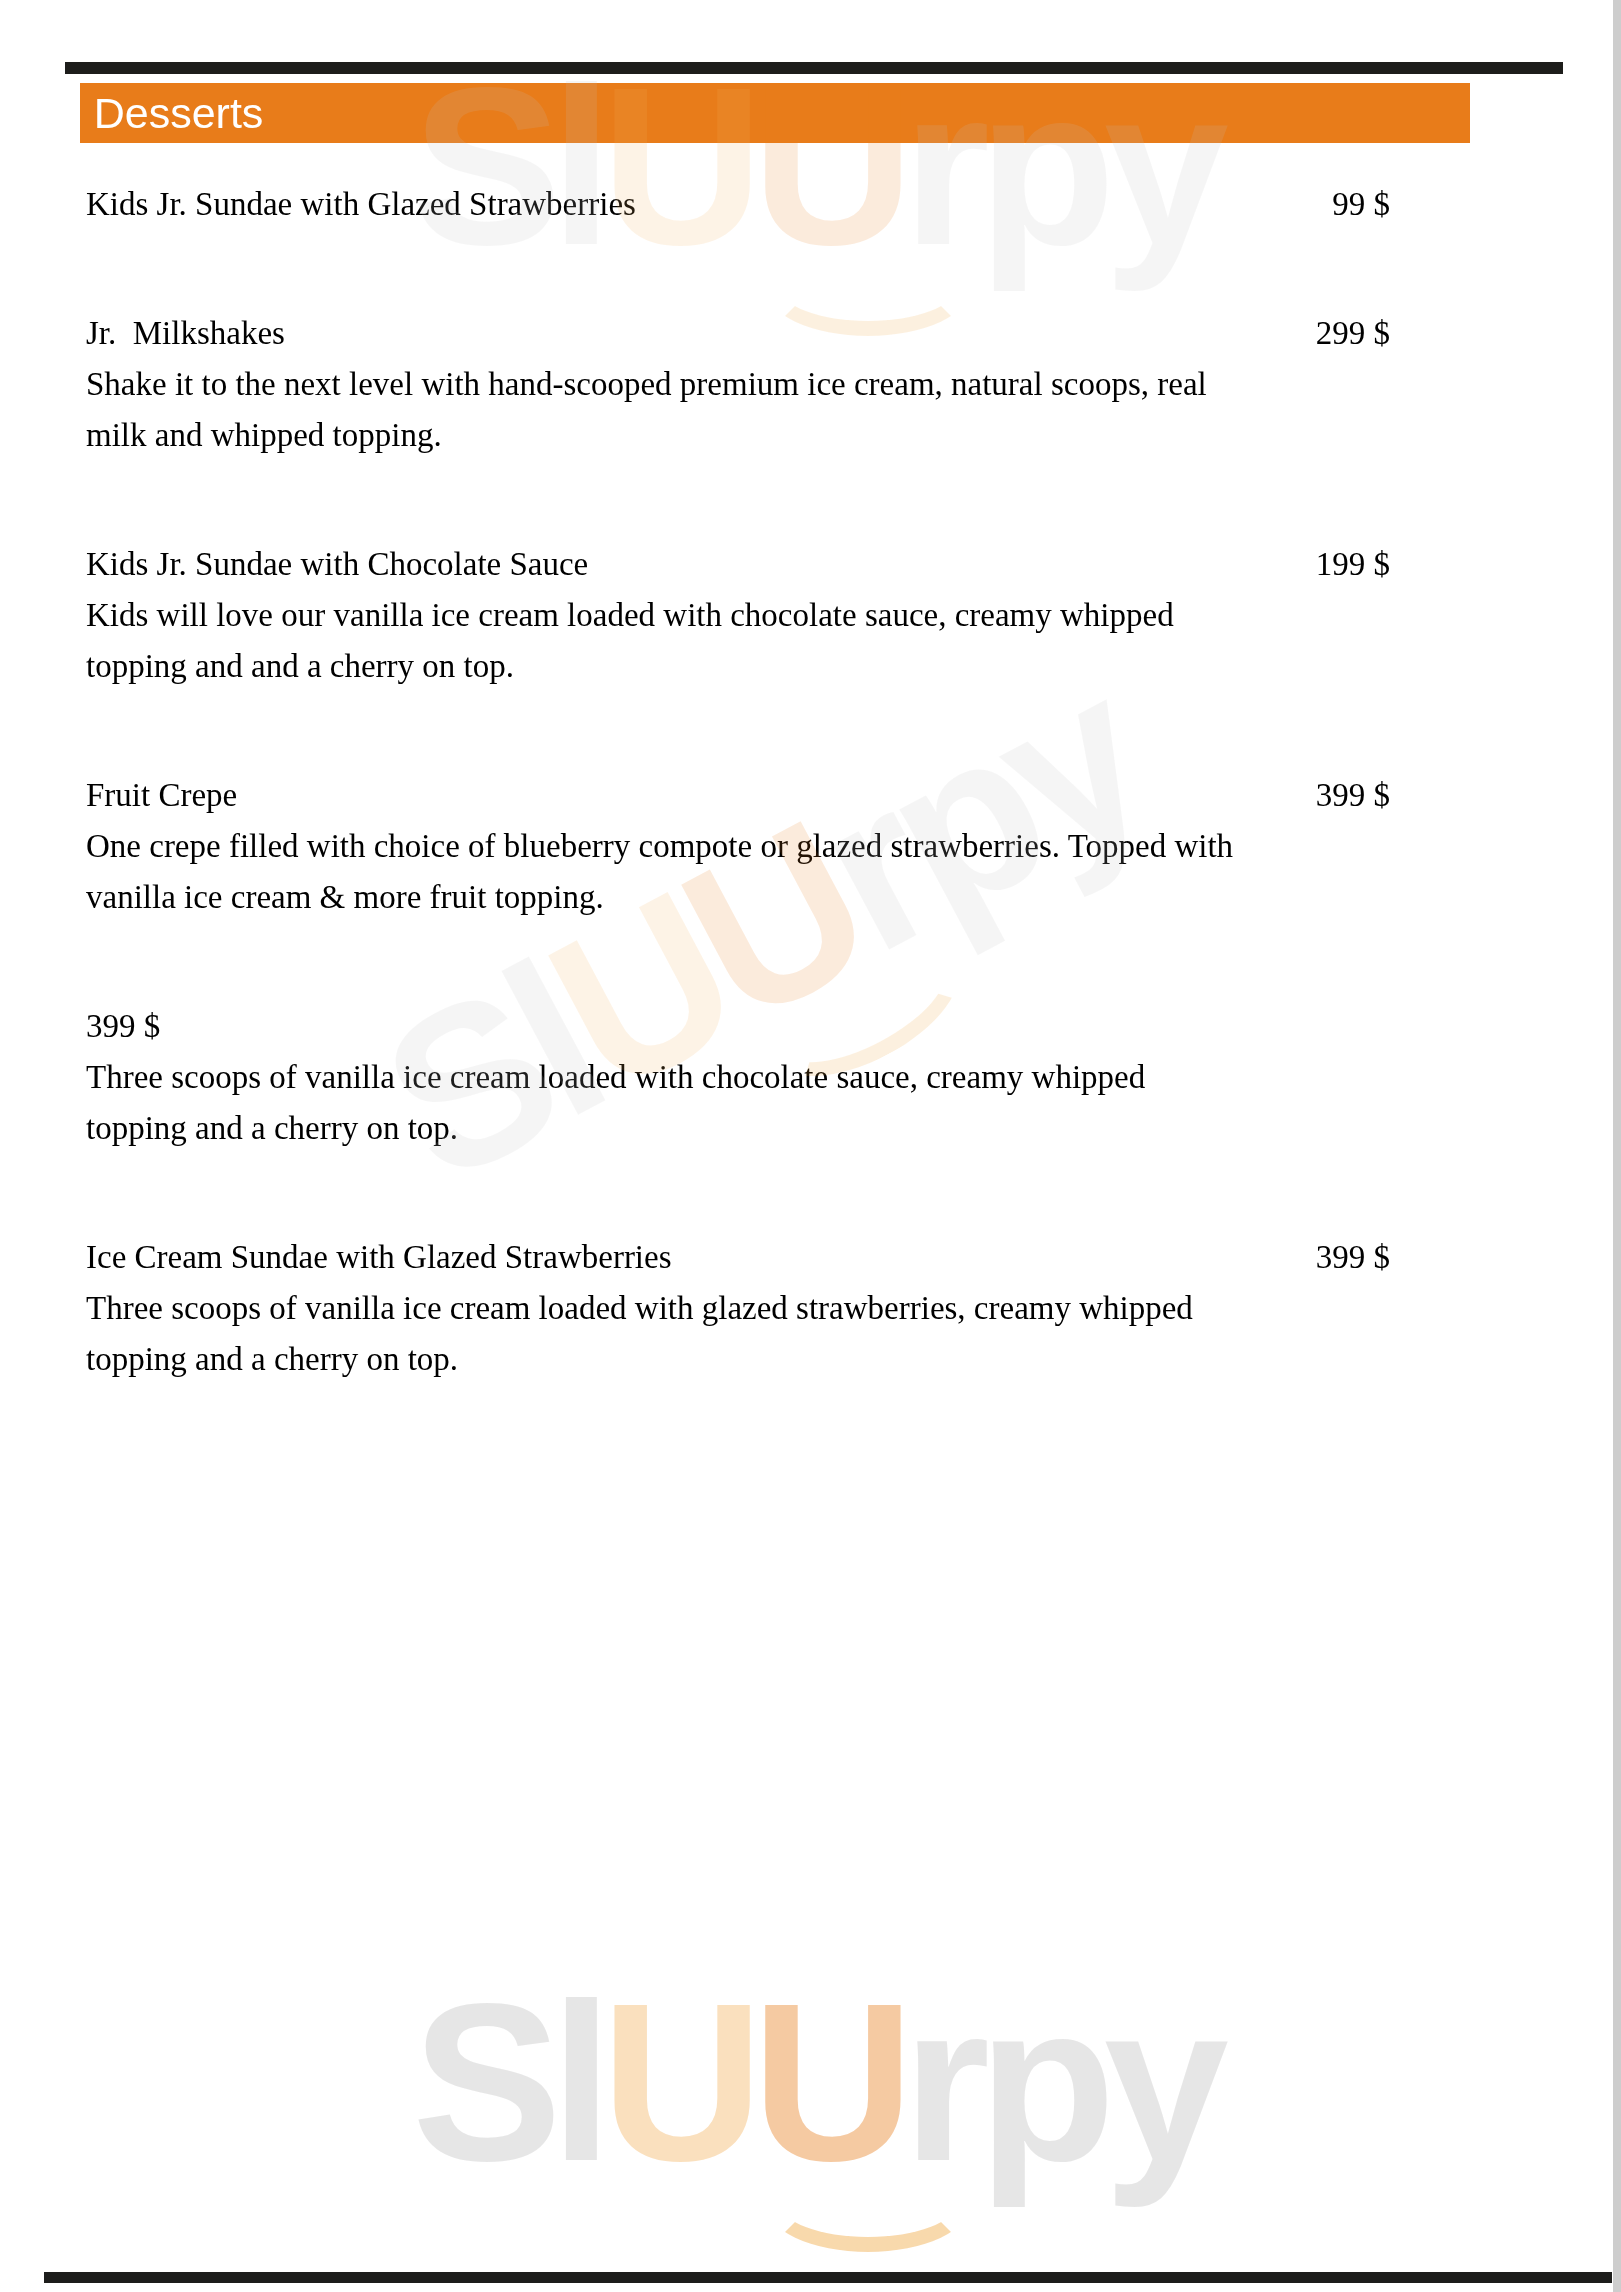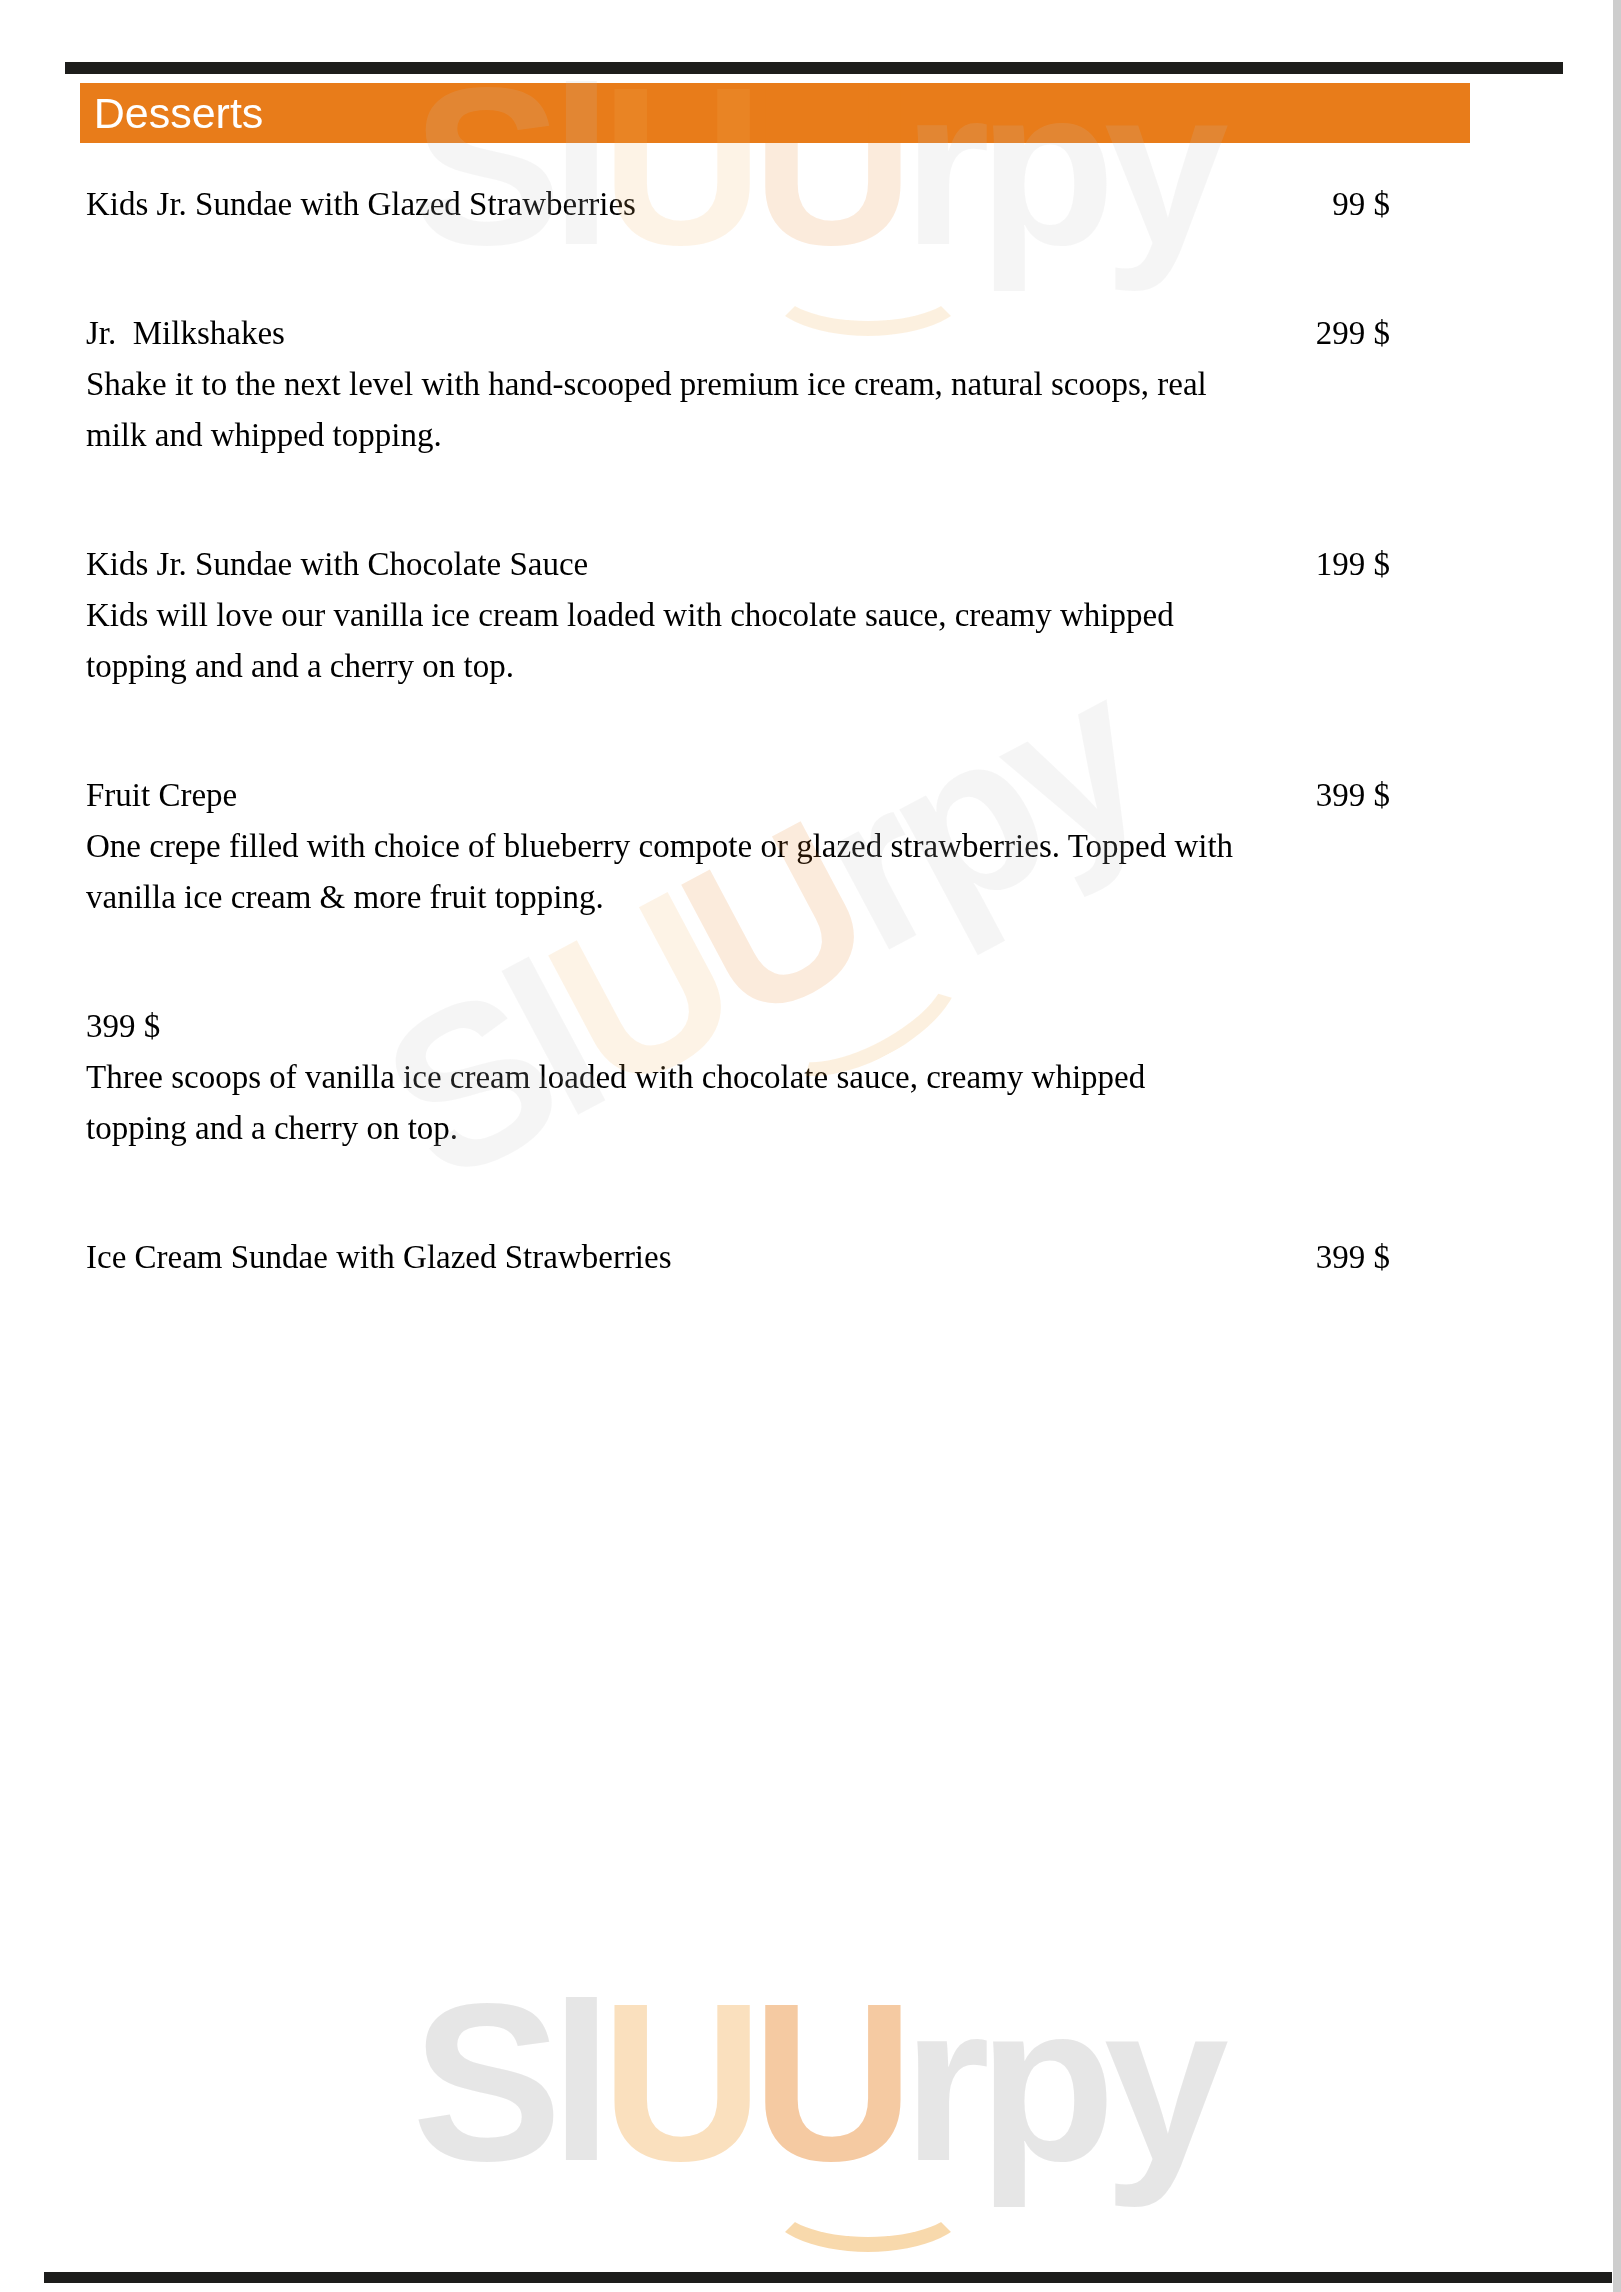--- a/index.html
+++ b/index.html
@@ -122,20 +122,21 @@
         <span class="item-price">399 $</span>
       </div>
       <div class="item-desc">Three scoops of vanilla ice cream loaded with chocolate sauce, creamy whipped topping and a cherry on top.</div>
     </div>
 
     <div class="menu-item">
       <div class="item-head">
         <span class="item-name">Ice Cream Sundae with Glazed Strawberries</span>
         <span class="item-price">399 $</span>
       </div>
+      <div class="item-desc">Three scoops of vanilla ice cream loaded with glazed strawberries, creamy whipped topping and a cherry on top.</div>
     </div>
 
   </div>
 
   <div class="watermark wm-top" aria-hidden="true">
     <div class="wm-text"><span class="wm-gray">Sl</span><span class="wm-orange-light">U</span><span class="wm-orange">U</span><span class="wm-gray">rpy</span></div>
     <div class="wm-smile"></div>
   </div>
 
   <div class="watermark wm-mid" aria-hidden="true">

